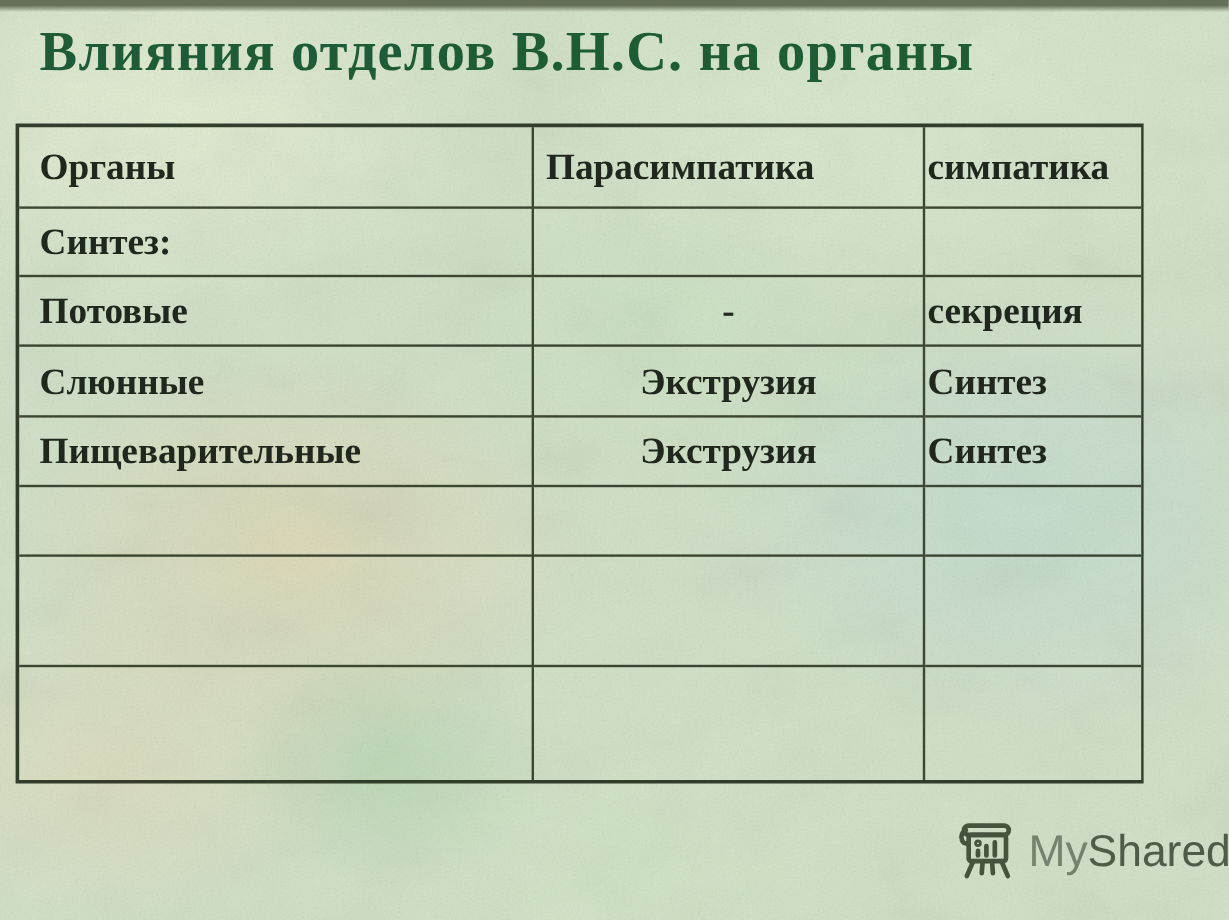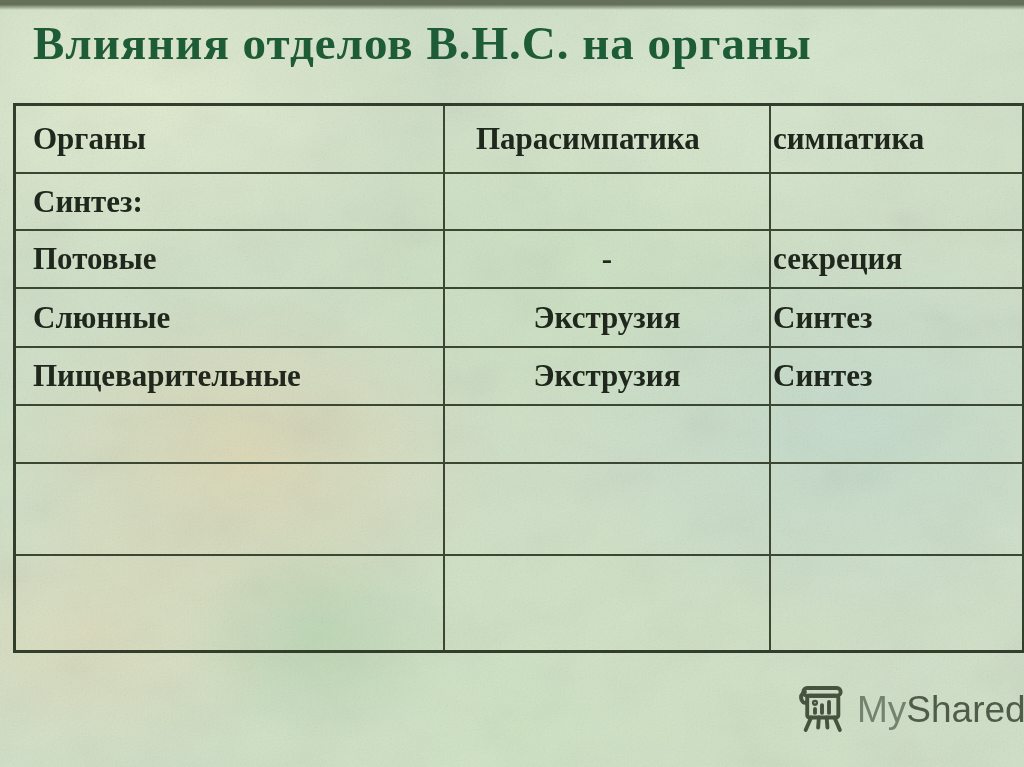--- a/index.html
+++ b/index.html
@@ -22,39 +22,39 @@
   .top-edge{
     position:absolute;left:0;top:0;width:1024px;height:10px;
     background:linear-gradient(to bottom, rgba(74,84,62,.8) 0 45%, rgba(74,84,62,0) 100%);
   }
   .title{
     position:absolute;left:33px;top:16px;margin:0;
     font-size:47px;font-weight:bold;letter-spacing:1px;
     color:#1d5c37;white-space:nowrap;
   }
   .table{
-    position:absolute;left:13px;top:103px;width:1011px;height:550px;
+    position:absolute;left:13px;top:103px;width:940px;height:550px;
     box-sizing:border-box;
     border:3px solid #323d2b;border-right-width:2px;
     display:grid;
     grid-template-columns:429px 326px 1fr;
     grid-template-rows:68px 57px 58px 59px 58px 58px 92px 1fr;
   }
   .row{display:contents;}
   .cell{
     box-sizing:border-box;
     display:flex;align-items:center;
     font-weight:bold;font-size:31px;color:#20281d;
     overflow:hidden;white-space:nowrap;
   }
   .c1,.c2{border-right:2px solid #3c4733;}
   .row:not(.r-last) .cell{border-bottom:2px solid #3c4733;}
   .c1{padding-left:17px;justify-content:flex-start;}
   .c2{justify-content:center;}
-  .c2.left{justify-content:flex-start;padding-left:31px;}
+  .c2.left{justify-content:flex-start;padding-left:10px;}
   .c3{padding-left:2px;justify-content:flex-start;}
   .watermark{
     position:absolute;left:794px;top:681px;
     display:flex;align-items:center;gap:7px;
   }
   .wm-icon{flex:0 0 auto;}
   .wm-text{
     font-family:"Liberation Sans", sans-serif;
     font-size:37px;line-height:1;letter-spacing:0;
   }

